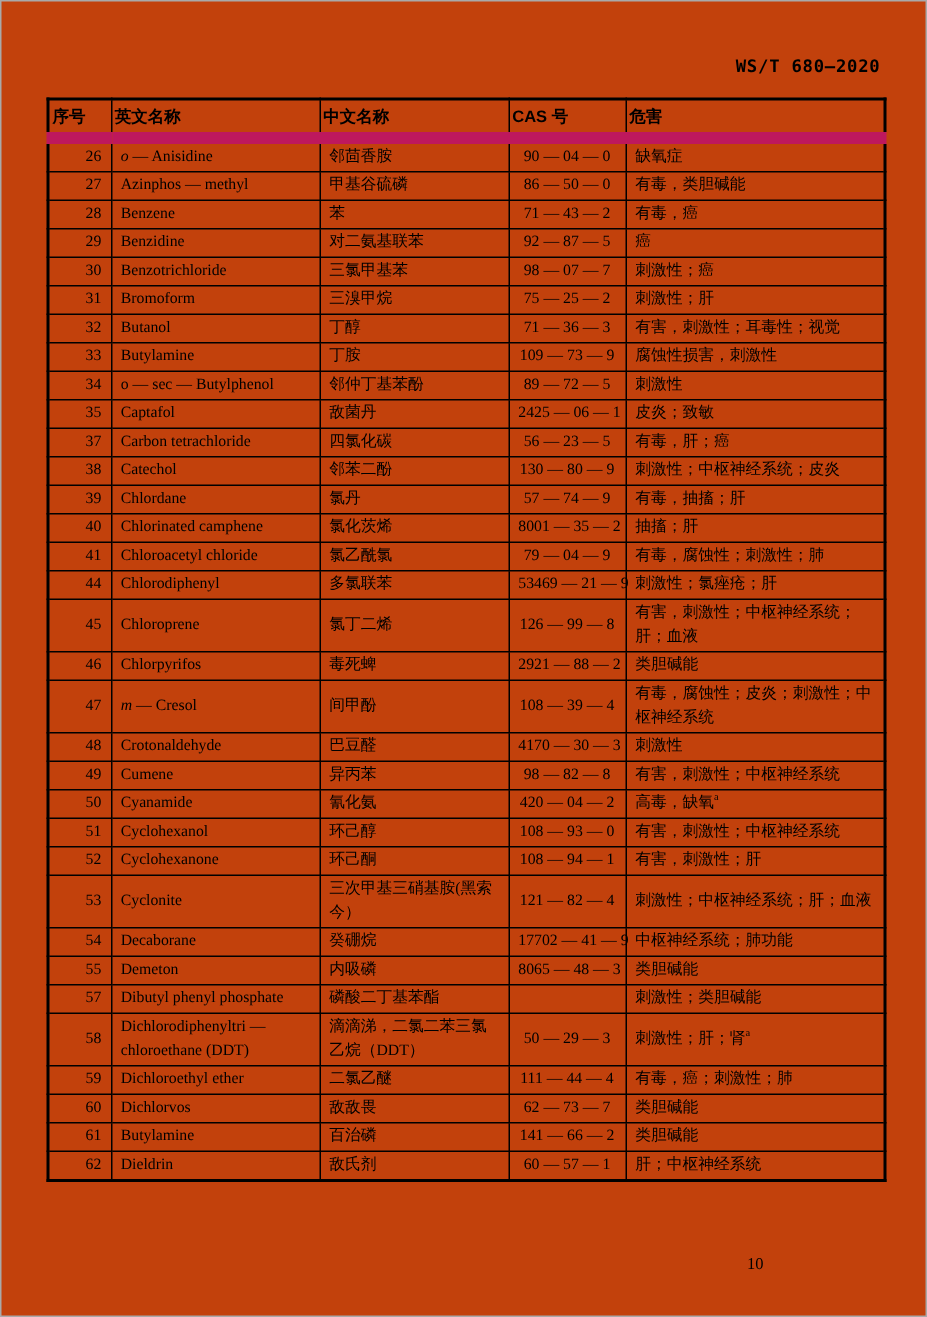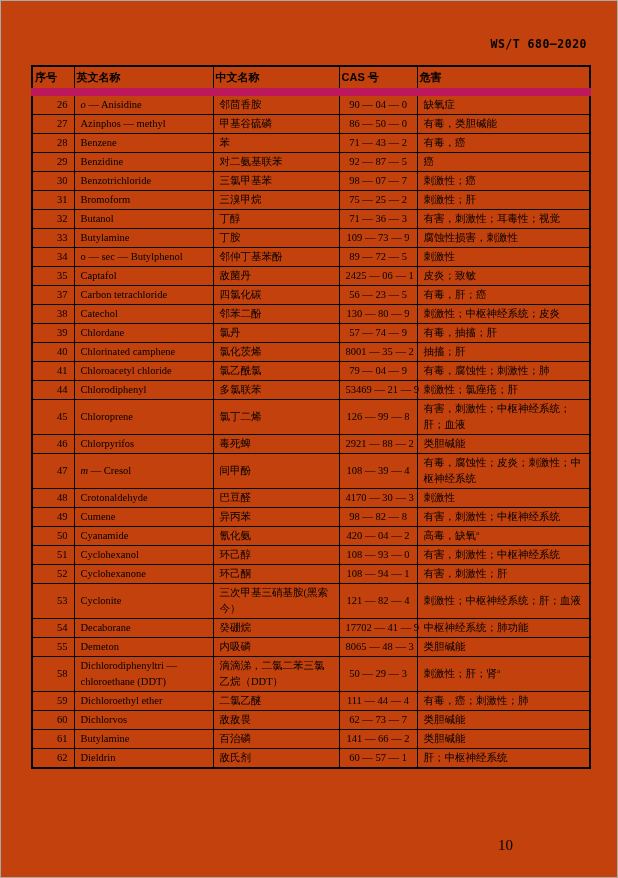--- a/index.html
+++ b/index.html
@@ -50,21 +50,21 @@
     padding:1px 6px;
   }
   td.c-seq{text-align:right;padding:1px 2px;}
   td.c-cas{text-align:center;padding:1px 2px;white-space:nowrap;}
   td.c-en{font-family:"Liberation Serif", serif;}
   .it{font-style:italic;}
   sup.fn{font-size:7px;line-height:0;}
   .page-number{
     position:absolute;
     left:497px;top:836px;
-    font-size:15px;
+    font-size:11px;
   }
 </style>
 </head>
 <body>
 
 <div class="page">
 
   <div class="doc-code">WS/T 680—2020</div>
 
   <table class="hazard">
@@ -268,20 +268,27 @@
           <td class="c-hz">中枢神经系统；肺功能</td>
         </tr>
         <tr>
           <td class="c-seq">55</td>
           <td class="c-en">Demeton</td>
           <td class="c-cn">内吸磷</td>
           <td class="c-cas">8065 — 48 — 3</td>
           <td class="c-hz">类胆碱能</td>
         </tr>
         <tr>
+          <td class="c-seq">57</td>
+          <td class="c-en">Dibutyl phenyl phosphate</td>
+          <td class="c-cn">磷酸二丁基苯酯</td>
+          <td class="c-cas"></td>
+          <td class="c-hz">刺激性；类胆碱能</td>
+        </tr>
+        <tr>
           <td class="c-seq">58</td>
           <td class="c-en">Dichlorodiphenyltri — chloroethane (DDT)</td>
           <td class="c-cn">滴滴涕，二氯二苯三氯乙烷（DDT）</td>
           <td class="c-cas">50 — 29 — 3</td>
           <td class="c-hz"><span>刺激性；肝；肾</span><sup class="fn">a</sup></td>
         </tr>
         <tr>
           <td class="c-seq">59</td>
           <td class="c-en">Dichloroethyl ether</td>
           <td class="c-cn">二氯乙醚</td>

